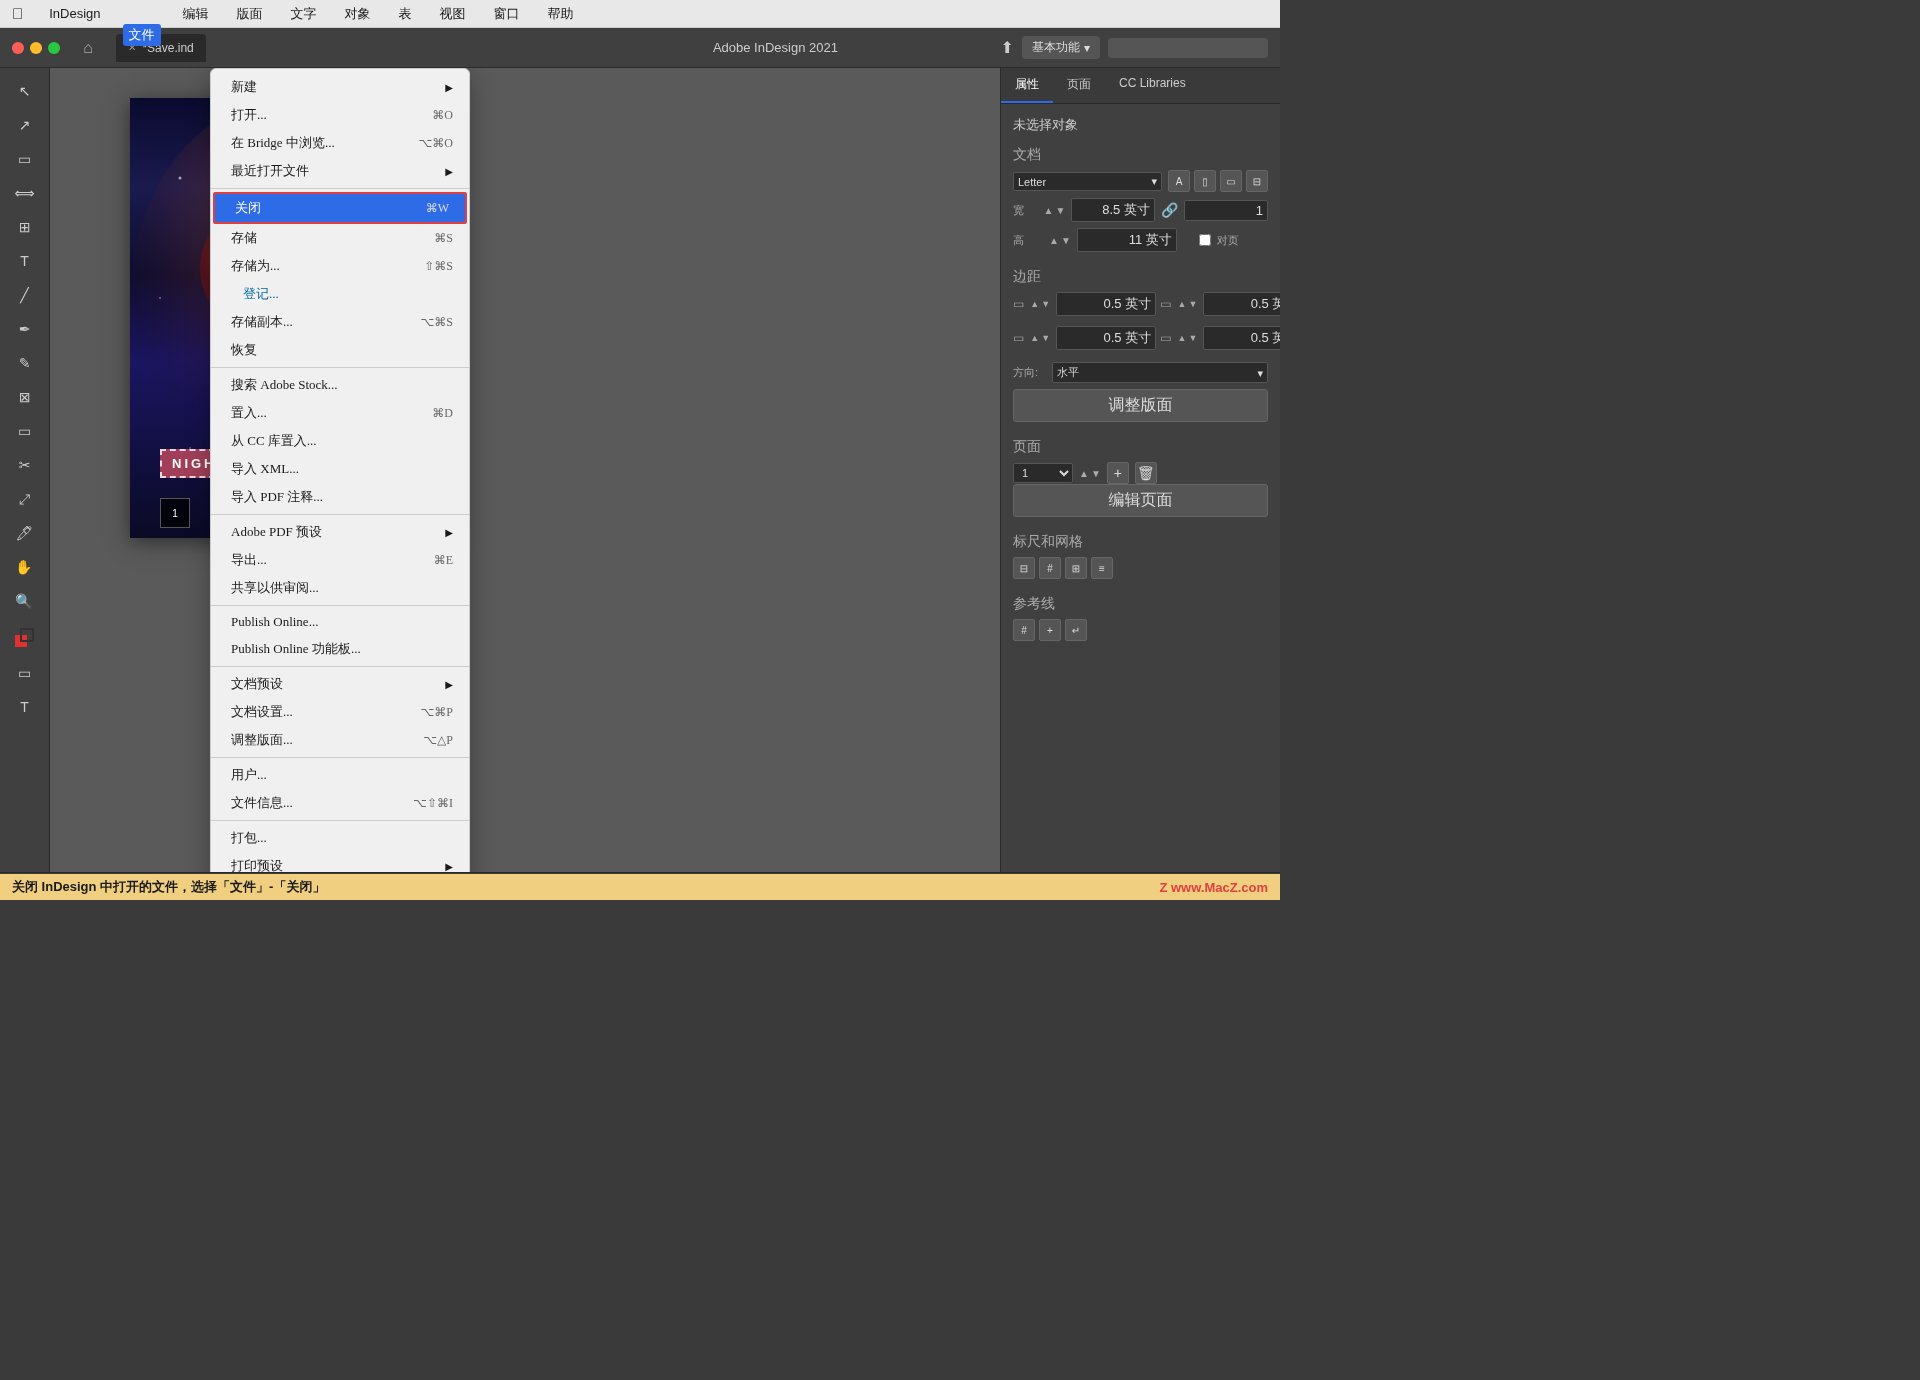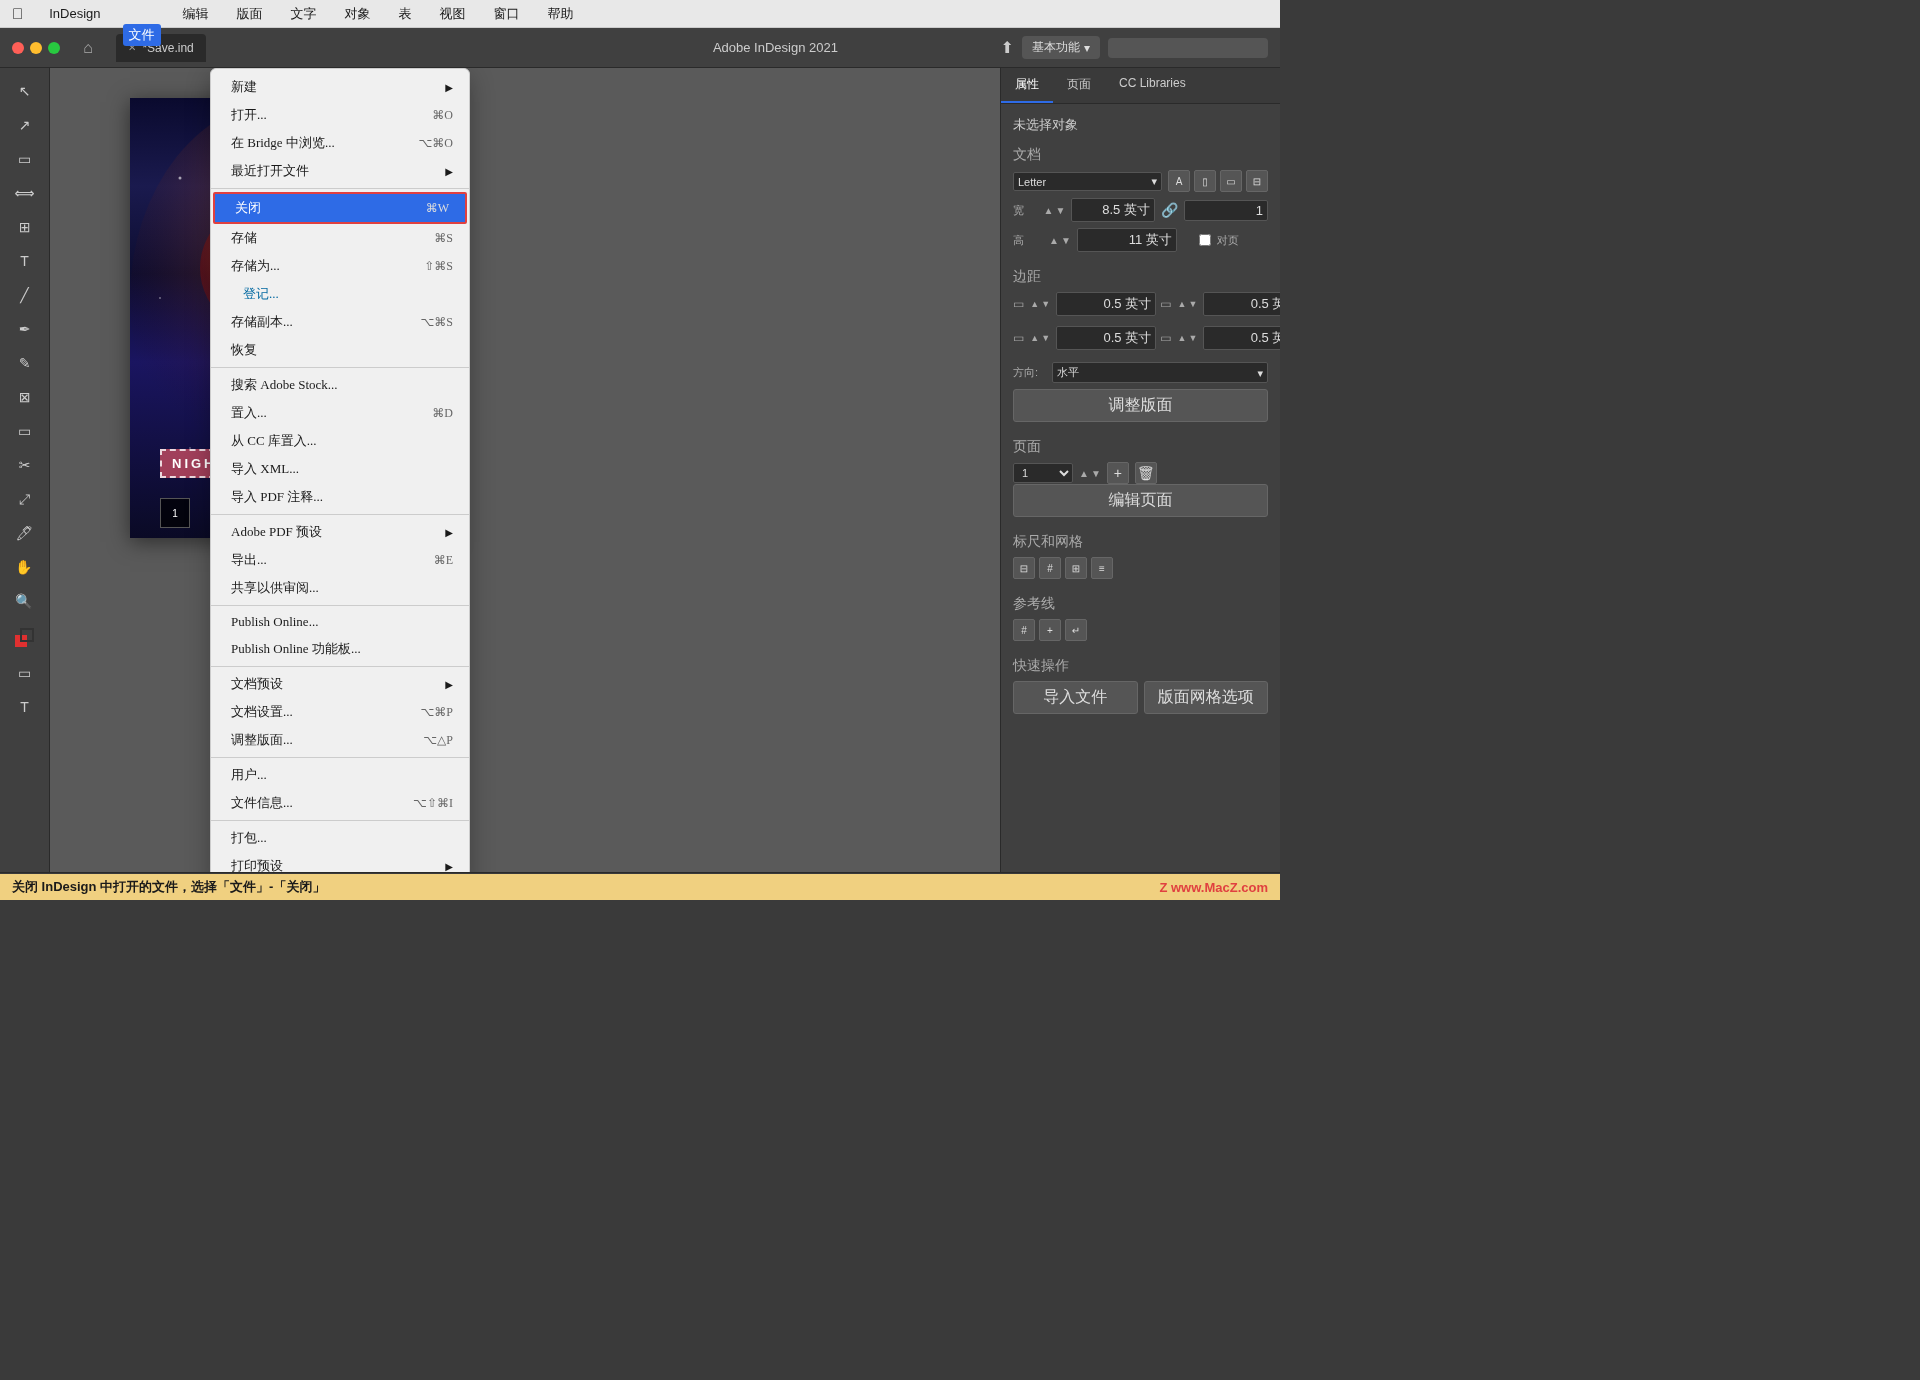--- a/index.html
+++ b/index.html
@@ -887,27 +887,20 @@
 
         <div class="panel-group">
           <div class="panel-group-label">参考线</div>
           <div class="guide-icons">
             <div class="icon-btn">#</div>
             <div class="icon-btn">+</div>
             <div class="icon-btn">↵</div>
           </div>
         </div>
 
-        <div class="panel-group">
-          <div class="panel-group-label">快速操作</div>
-          <div style="display:flex; gap:6px;">
-            <div class="full-btn" style="flex:1;">导入文件</div>
-            <div class="full-btn" style="flex:1;">版面网格选项</div>
-          </div>
-        </div>
       </div>
     </div>
   </div>
 
   <div class="bottom-bar">
     <span style="cursor:pointer;">41.62%</span>
     <span class="nav-btn">|◀</span>
     <span class="nav-btn">◀</span>
     <span>1</span>
     <span class="nav-btn">▶</span>

